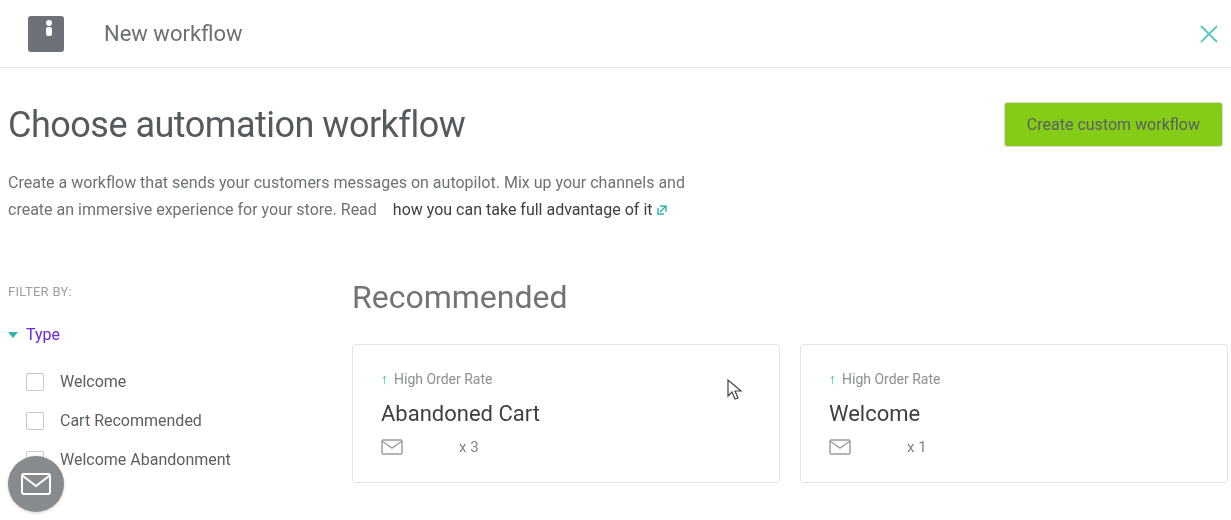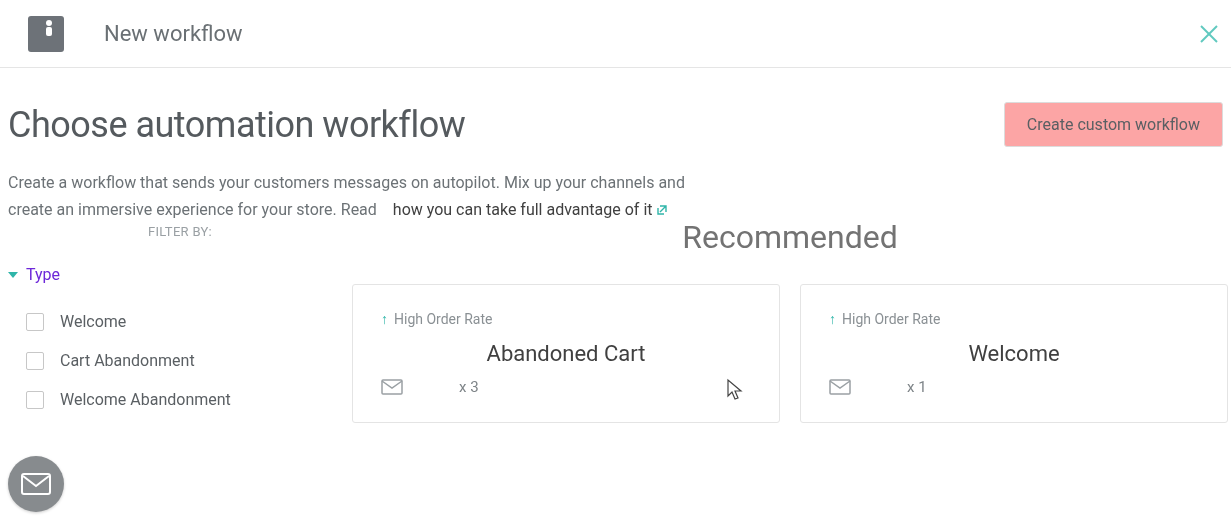--- a/index.html
+++ b/index.html
@@ -56,21 +56,21 @@
     justify-content: space-between;
   }
   .page-title {
     font-size: 36px;
     font-weight: 400;
     color: #555a5e;
     letter-spacing: -0.5px;
   }
   .create-btn {
     border: 1px solid #dcdcdc;
-    background: #fca5a5;
+    background: #84cc16;
     color: #5a5f63;
     font-size: 16px;
     padding: 12px 22px;
     border-radius: 3px;
     cursor: pointer;
     font-family: inherit;
   }
   .desc {
     margin-top: 22px;
     font-size: 16px;
@@ -83,21 +83,21 @@
     text-decoration: none;
     padding-left: 12px;
   }
   .ext-icon {
     display: inline-block;
     vertical-align: -1px;
     margin-left: 3px;
   }
   .content {
     display: flex;
-    text-align: center;
+    margin-top: 60px;
   }
   .filters {
     width: 344px;
     flex-shrink: 0;
   }
   .filter-label {
     font-size: 13px;
     color: #9aa0a4;
     letter-spacing: 0.3px;
   }
@@ -245,21 +245,21 @@
           <span class="caret"></span>
           <span>Type</span>
         </div>
         <div class="options">
           <label class="option">
             <span class="chk"></span>
             <span>Welcome</span>
           </label>
           <label class="option">
             <span class="chk"></span>
-            <span>Cart Abandonment</span>
+            <span>Cart Recommended</span>
           </label>
           <label class="option">
             <span class="chk"></span>
             <span>Welcome Abandonment</span>
           </label>
         </div>
       </div>
     </aside>
 
     <main class="main">

